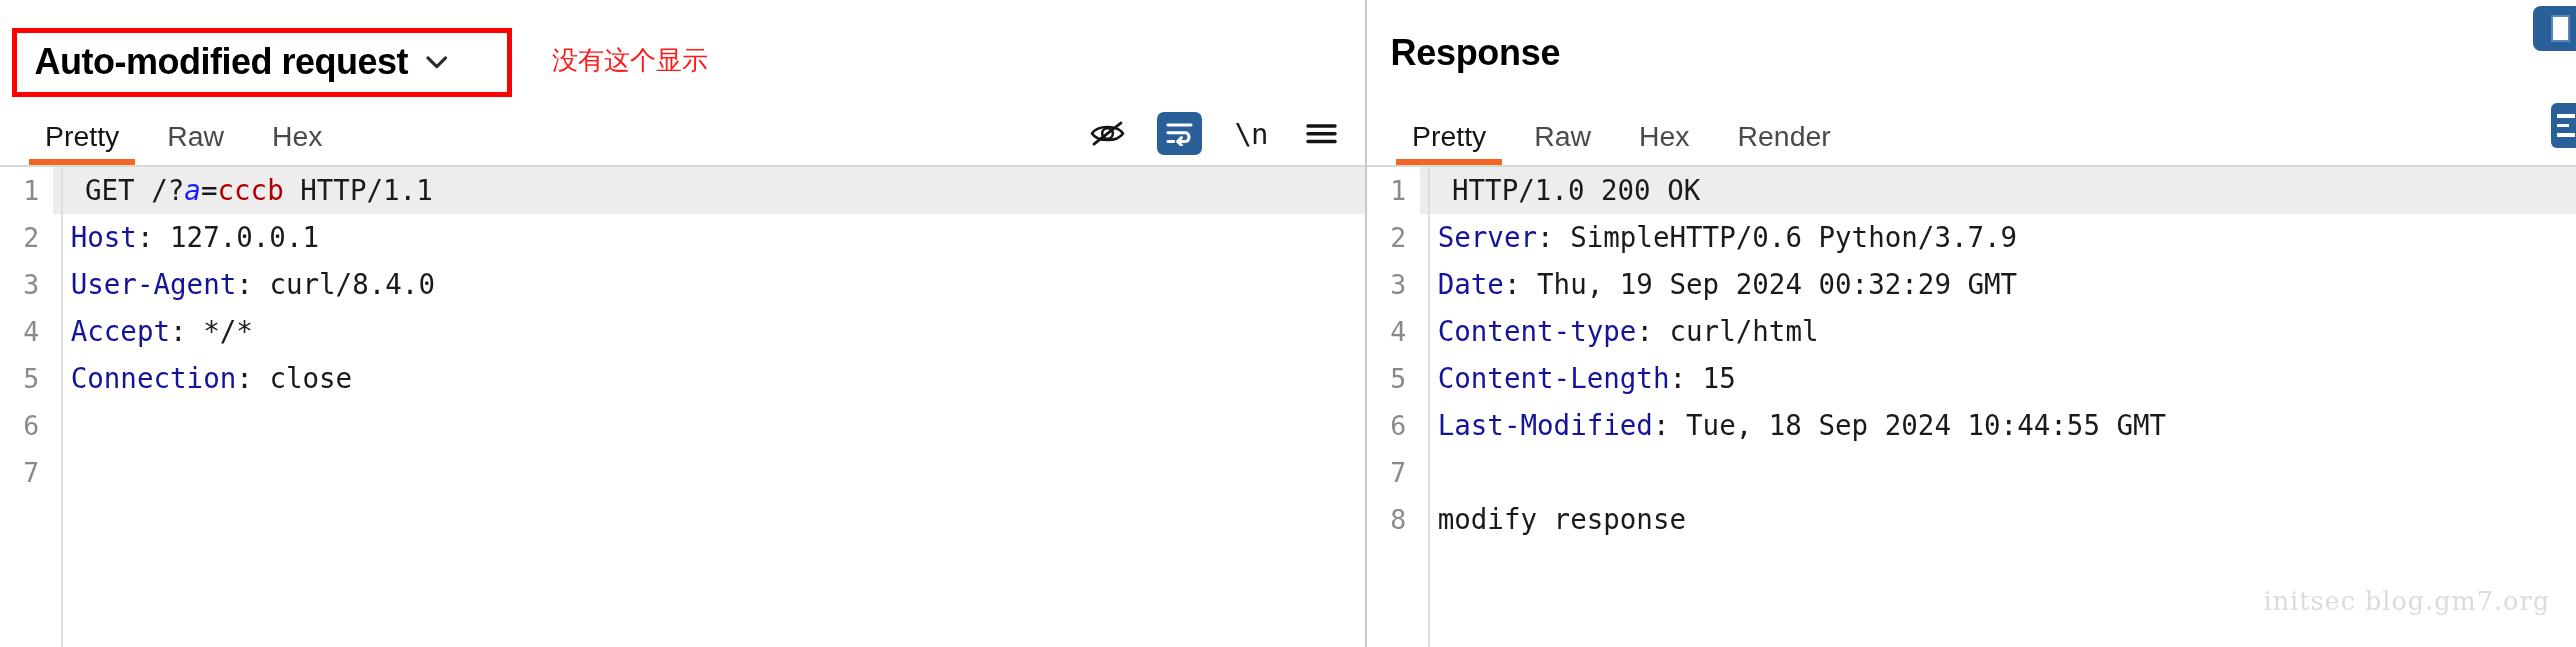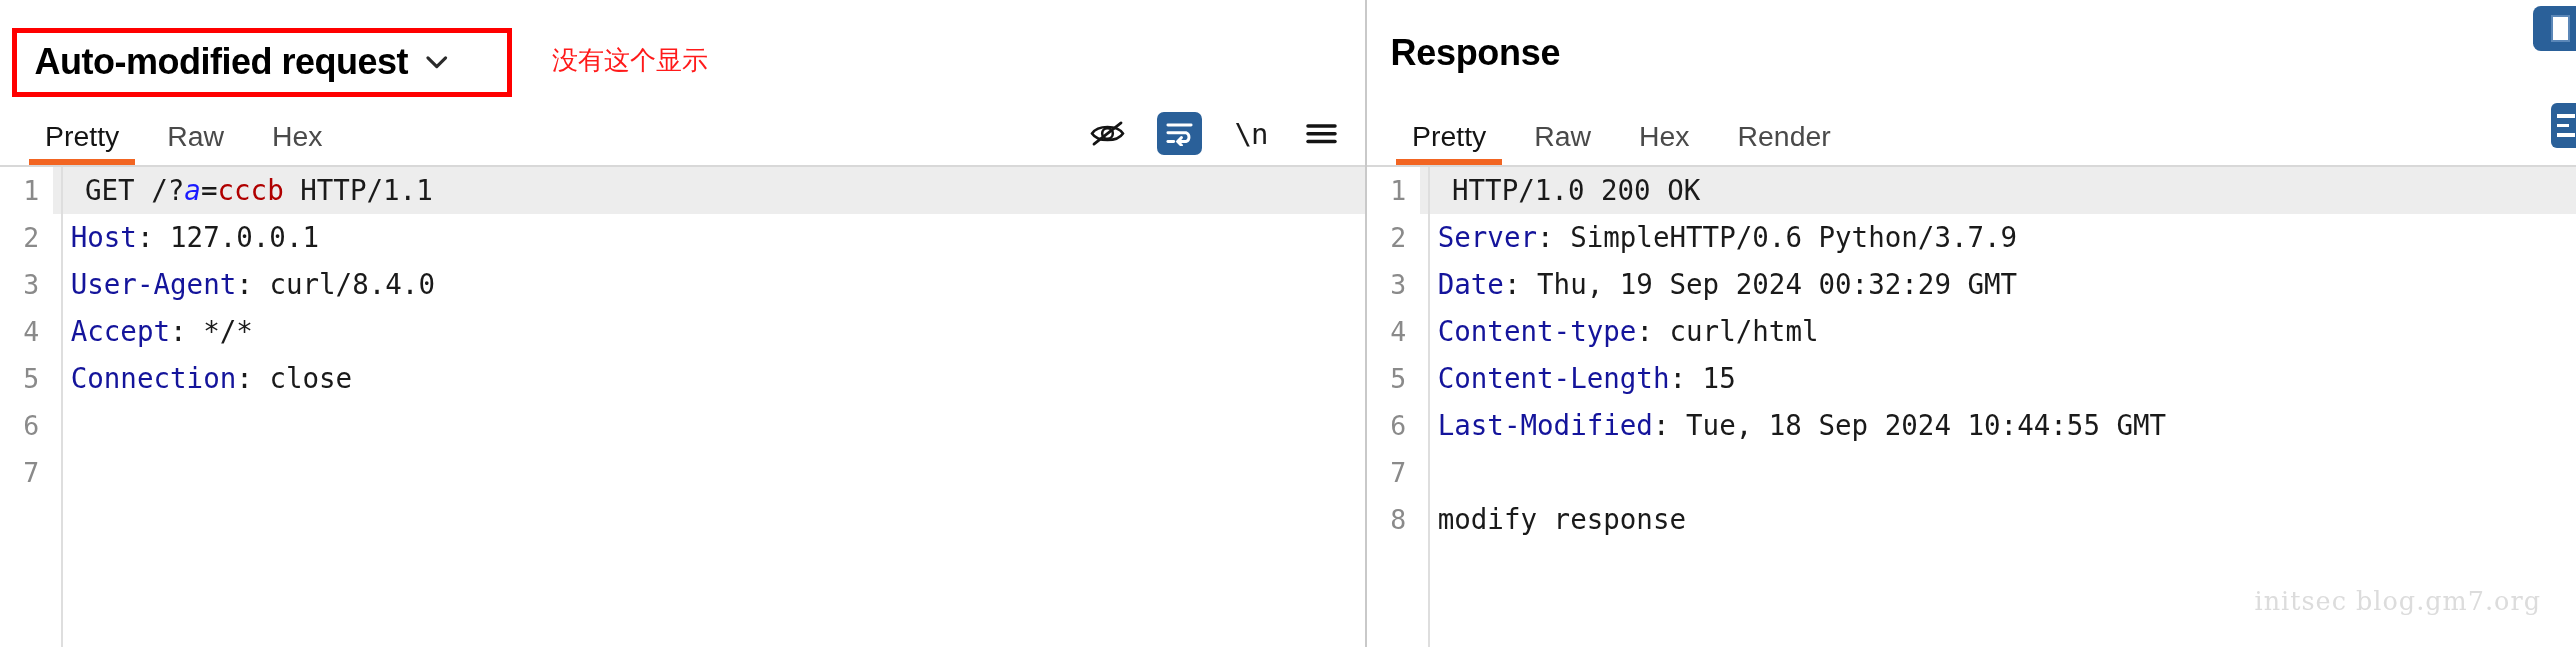--- a/index.html
+++ b/index.html
@@ -235,21 +235,21 @@
   .edge-icon-mid i {
     display: block;
     width: 17.7px; height: 3.9px;
     background: #ffffff;
   }
   .edge-icon-mid i:nth-child(2) { width: 11.8px; }
 
   
   .watermark {
     position: absolute;
-    right: 35px;
+    right: 26px;
     bottom: 31px;
     font-family: "DejaVu Serif", serif;
     font-size: 25.5px;
     color: #dcdcdc;
     letter-spacing: 1px;
     white-space: nowrap;
     user-select: none;
   }
 </style>
 </head>

